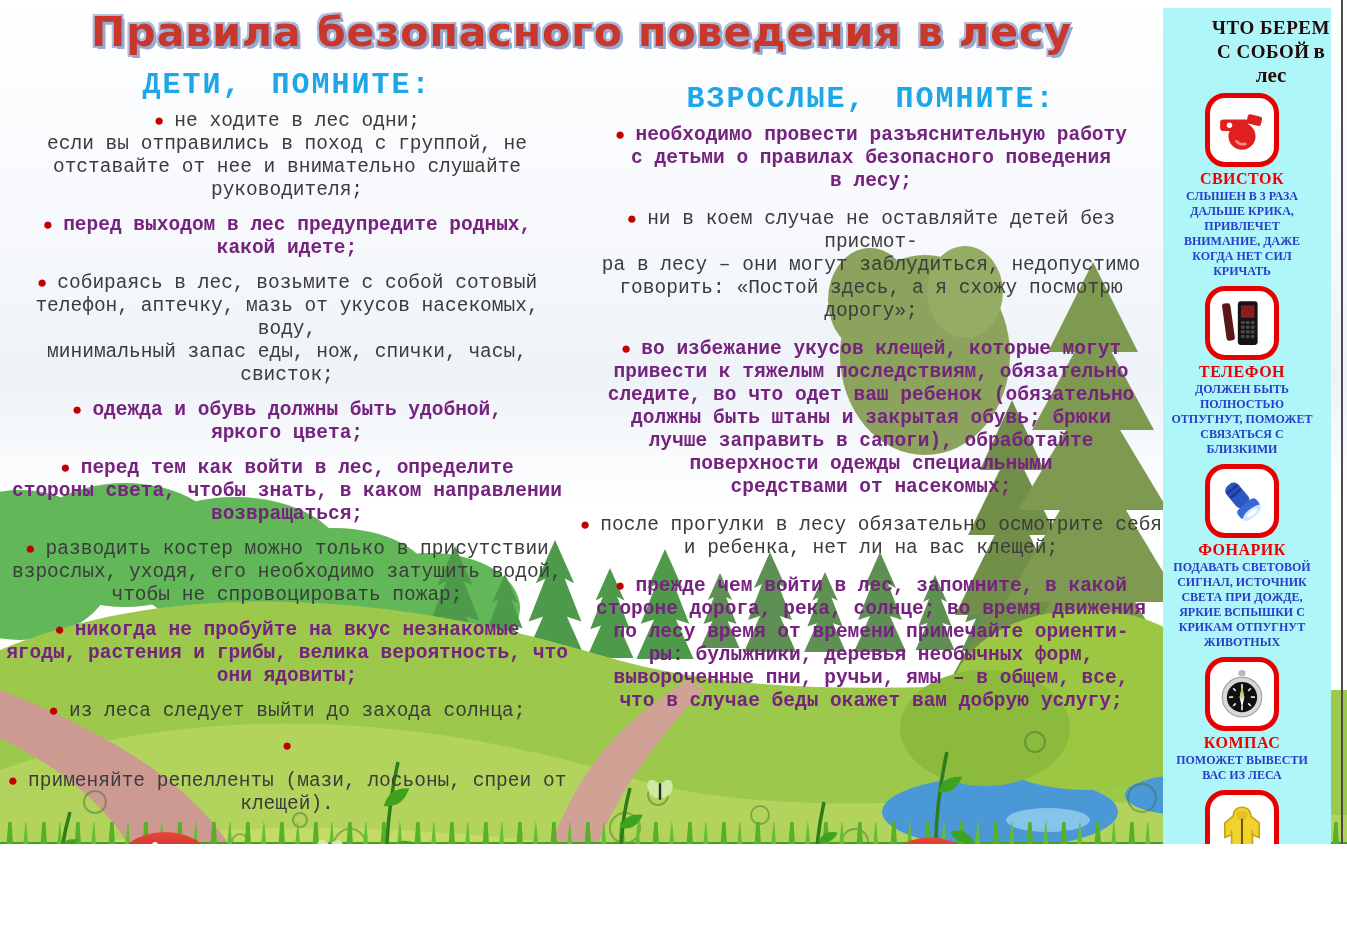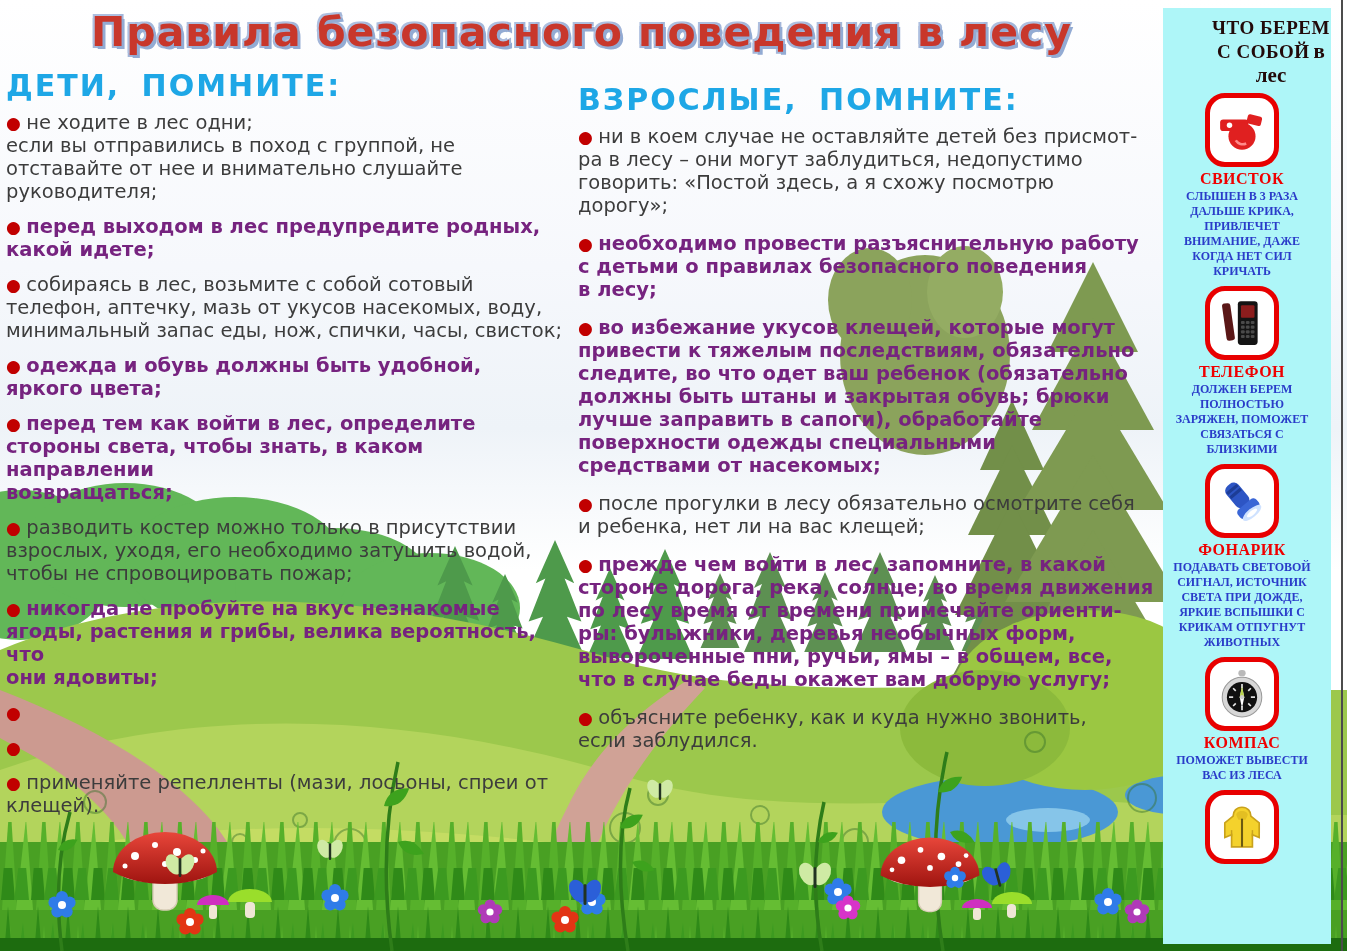--- a/index.html
+++ b/index.html
@@ -1,29 +1,29 @@
 <!DOCTYPE html>
 <html><head>
 <meta charset="utf-8">
 <style>
   html,body{margin:0;padding:0;background:#fff;}
   .page{
-    position:relative;width:1347px;height:951px;overflow:hidden;
+    position:relative;width:1347px;height:844px;overflow:hidden;
     font-family:"DejaVu Sans",sans-serif;
     background:linear-gradient(180deg,#ffffff 0%,#f6f8fc 28%,#eef3f8 45%,#ffffff 60%);
   }
   .scene{position:absolute;left:0;top:0;width:1347px;height:951px;}
 
   .poster-title{
     position:absolute;left:0;top:8px;width:1163px;text-align:center;
     font-size:41px;font-weight:bold;letter-spacing:1px;color:#c8372b;
     text-shadow:3px 3px 0 #93abd3,-2px -2px 0 #aebfdf,2px -2px 0 #a3b6d9,-2px 2px 0 #a3b6d9;
   }
 
-  .col{position:absolute;}
+  .col{position:absolute;text-align:center;font-family:Liberation Mono, monospace;}
   .col-children{left:6px;top:68px;width:562px;}
   .col-adults{left:578px;top:82px;width:586px;}
   .col-heading{
     font-size:30px;font-weight:bold;color:#1ea7e6;letter-spacing:2px;word-spacing:9px;
     margin:0 0 8px 0;
   }
   .rule{
     margin:0 0 12px 0;font-size:19.5px;line-height:1.18;color:#3c3c3c;
     white-space:pre-line;
   }
@@ -248,54 +248,52 @@
 яркого цвета;</span></p>
         <p class="rule em"><span class="dot"></span><span class="rule-text">перед тем как войти в лес, определите
 стороны света, чтобы знать, в каком направлении
 возвращаться;</span></p>
         <p class="rule"><span class="dot"></span><span class="rule-text">разводить костер можно только в присутствии
 взрослых, уходя, его необходимо затушить водой,
 чтобы не спровоцировать пожар;</span></p>
         <p class="rule em"><span class="dot"></span><span class="rule-text">никогда не пробуйте на вкус незнакомые
 ягоды, растения и грибы, велика вероятность, что
 они ядовиты;</span></p>
-        <p class="rule"><span class="dot"></span></p>
+        <p class="rule"><span class="dot"></span><span class="rule-text">из леса следует выйти до захода солнца;</span></p>
         <p class="rule em"><span class="dot"></span></p>
         <p class="rule"><span class="dot"></span><span class="rule-text">применяйте репелленты (мази, лосьоны, спреи от
 клещей).</span></p>
       </div>
   </div>
 
   <div class="col col-adults">
     <div class="col-heading">ВЗРОСЛЫЕ, ПОМНИТЕ:</div>
     <div>
+        <p class="rule em"><span class="dot"></span><span class="rule-text">необходимо провести разъяснительную работу
+с детьми о правилах безопасного поведения
+в лесу;</span></p>
         <p class="rule"><span class="dot"></span><span class="rule-text">ни в коем случае не оставляйте детей без присмот-
 ра в лесу – они могут заблудиться, недопустимо
 говорить: «Постой здесь, а я схожу посмотрю
 дорогу»;</span></p>
-        <p class="rule em"><span class="dot"></span><span class="rule-text">необходимо провести разъяснительную работу
-с детьми о правилах безопасного поведения
-в лесу;</span></p>
         <p class="rule em"><span class="dot"></span><span class="rule-text">во избежание укусов клещей, которые могут
 привести к тяжелым последствиям, обязательно
 следите, во что одет ваш ребенок (обязательно
 должны быть штаны и закрытая обувь; брюки
 лучше заправить в сапоги), обработайте
 поверхности одежды специальными
 средствами от насекомых;</span></p>
         <p class="rule"><span class="dot"></span><span class="rule-text">после прогулки в лесу обязательно осмотрите себя
 и ребенка, нет ли на вас клещей;</span></p>
         <p class="rule em"><span class="dot"></span><span class="rule-text">прежде чем войти в лес, запомните, в какой
 стороне дорога, река, солнце; во время движения
 по лесу время от времени примечайте ориенти-
 ры: булыжники, деревья необычных форм,
 вывороченные пни, ручьи, ямы – в общем, все,
 что в случае беды окажет вам добрую услугу;</span></p>
-        <p class="rule"><span class="dot"></span><span class="rule-text">объясните ребенку, как и куда нужно звонить,
-если заблудился.</span></p>
       </div>
   </div>
 
   <div class="sidebar">
     <div class="sidebar-heading">
       <span class="big">ЧТО БЕРЕМ</span><br>
       <span class="big">С СОБОЙ</span>
       <span class="small">в лес</span>
     </div>
     <div>
@@ -328,21 +326,21 @@
       <rect x="23" y="31" width="3.6" height="3" rx="1"></rect>
                 <rect x="27.7" y="31" width="3.6" height="3" rx="1"></rect>
                 <rect x="32.4" y="31" width="3.6" height="3" rx="1"></rect>
       <rect x="23" y="35.5" width="3.6" height="3" rx="1"></rect>
                 <rect x="27.7" y="35.5" width="3.6" height="3" rx="1"></rect>
                 <rect x="32.4" y="35.5" width="3.6" height="3" rx="1"></rect>
     </g>
   </svg>
 </div>
     <div class="kit-name">ТЕЛЕФОН</div>
-    <div class="kit-desc">ДОЛЖЕН БЕРЕМ ПОЛНОСТЬЮ ЗАРЯЖЕН, ПОМОЖЕТ СВЯЗАТЬСЯ С БЛИЗКИМИ</div>
+    <div class="kit-desc">ДОЛЖЕН БЫТЬ ПОЛНОСТЬЮ ОТПУГНУТ, ПОМОЖЕТ СВЯЗАТЬСЯ С БЛИЗКИМИ</div>
   </div>
         <div class="kit">
     <div class="tile">
   <svg width="50" height="50" viewBox="0 0 48 48">
     <g transform="rotate(-40 24 24)">
       <rect x="16.5" y="4" width="15" height="26" rx="6" fill="#2d55c4"></rect>
       <rect x="17.5" y="8" width="13" height="3" fill="#1d3d96"></rect>
       <rect x="17.5" y="13" width="13" height="3" fill="#1d3d96"></rect>
       <rect x="12.5" y="28" width="23" height="11" rx="4" fill="#3a66d6"></rect>
       <ellipse cx="24" cy="39" rx="11" ry="4.2" fill="#cfe2ff"></ellipse>

